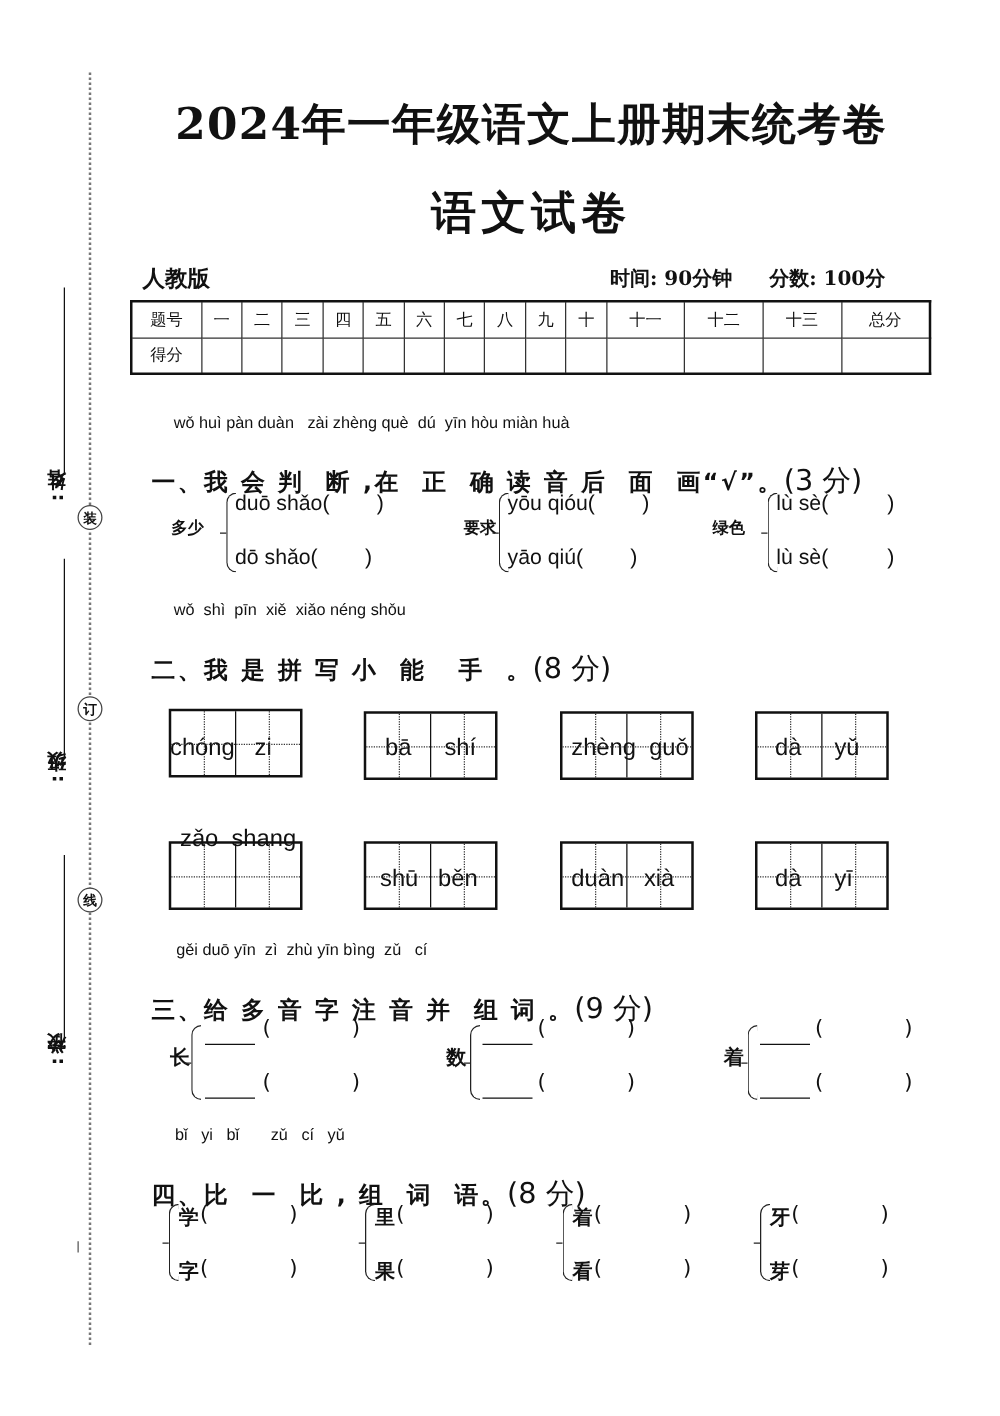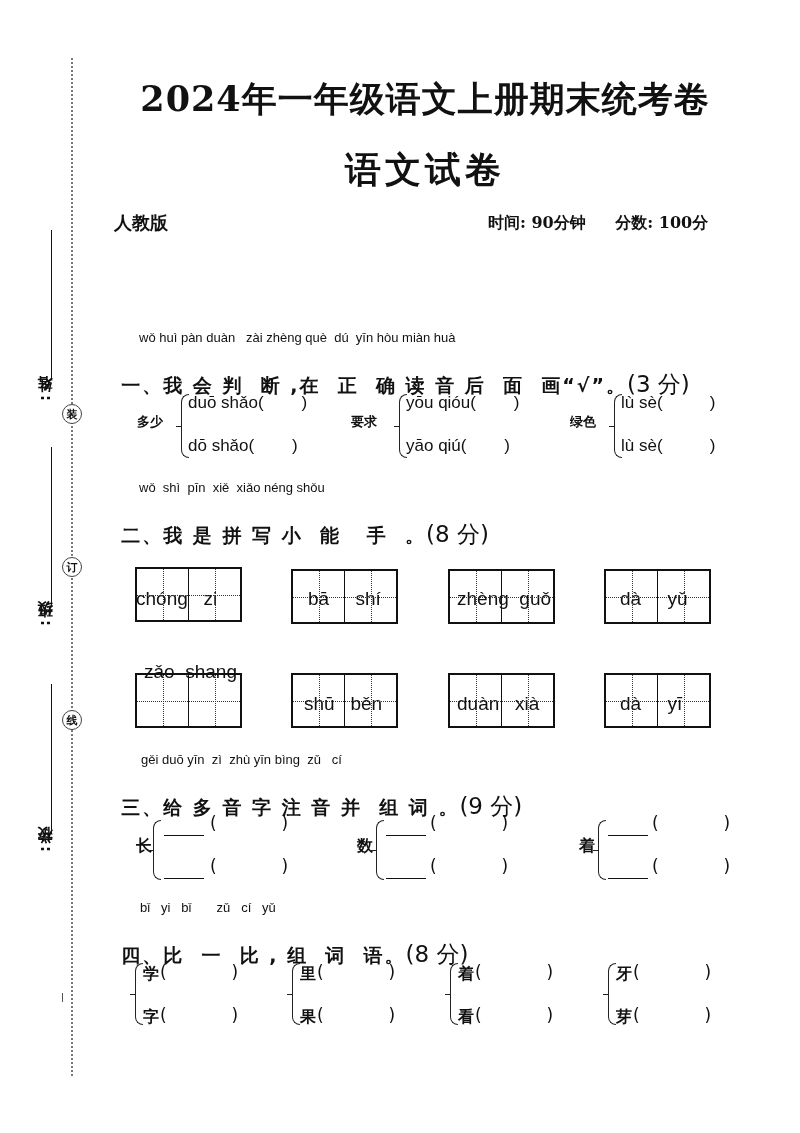--- a/index.html
+++ b/index.html
@@ -73,34 +73,68 @@
 <div class="abs title serif">2024年一年级语文上册期末统考卷</div>
 <div class="abs subtitle serif">语文试卷</div>
 <div class="abs edition serif">人教版</div>
 <div class="abs meta serif">
   <span>时间: 90分钟</span>
   <span>分数: 100分</span>
 </div>
 
 <table class="score">
   <tbody>
+      <tr>
+    <td class="first">题号</td>
+    <td>一</td>
+    <td>二</td>
+    <td>三</td>
+    <td>四</td>
+    <td>五</td>
+    <td>六</td>
+    <td>七</td>
+    <td>八</td>
+    <td>九</td>
+    <td>十</td>
+    <td>十一</td>
+    <td>十二</td>
+    <td>十三</td>
+    <td class="total">总分</td>
+  </tr>
+  <tr>
+    <td class="first">得分</td>
+    <td></td>
+    <td></td>
+    <td></td>
+    <td></td>
+    <td></td>
+    <td></td>
+    <td></td>
+    <td></td>
+    <td></td>
+    <td></td>
+    <td></td>
+    <td></td>
+    <td></td>
+    <td class="total"></td>
+  </tr>
 </tbody>
   </table>
 
 <div class="abs pinyin-line" style="left:139px;top:330px">wǒ huì pàn duàn   zài zhèng què  dú  yīn hòu miàn huà</div>
 <div class="abs heading" style="left:104px;top:347px">
   <span>一、我 会 判  断 ,在  正  确 读 音 后  面  画“√”。</span><span class="pts">(3 分)</span>
 </div>
 
 <div class="abs word serif" style="left:137px;top:413px">多少</div>
 <div class="brace" style="left:181px;top:394px;height:64px"></div>
 <div class="abs opt" style="left:188px;top:393px">duō shǎo(        )</div>
 <div class="abs opt" style="left:188px;top:436px">dō shǎo(        )</div>
 
-<div class="abs word serif" style="left:351px;top:413px">要求</div>
+<div class="abs word serif" style="left:371px;top:413px">要求</div>
 <div class="brace" style="left:399px;top:394px;height:64px"></div>
 <div class="abs opt" style="left:406px;top:393px">yōu qióu(        )</div>
 <div class="abs opt" style="left:406px;top:436px">yāo qiú(        )</div>
 
 <div class="abs word serif" style="left:570px;top:413px">绿色</div>
 <div class="brace" style="left:614px;top:394px;height:64px"></div>
 <div class="abs opt" style="left:621px;top:393px">lù sè(          )</div>
 <div class="abs opt" style="left:621px;top:436px">lù sè(          )</div>
 
 <div class="abs pinyin-line" style="left:139px;top:480px">wǒ  shì  pīn  xiě  xiǎo néng shǒu</div>

